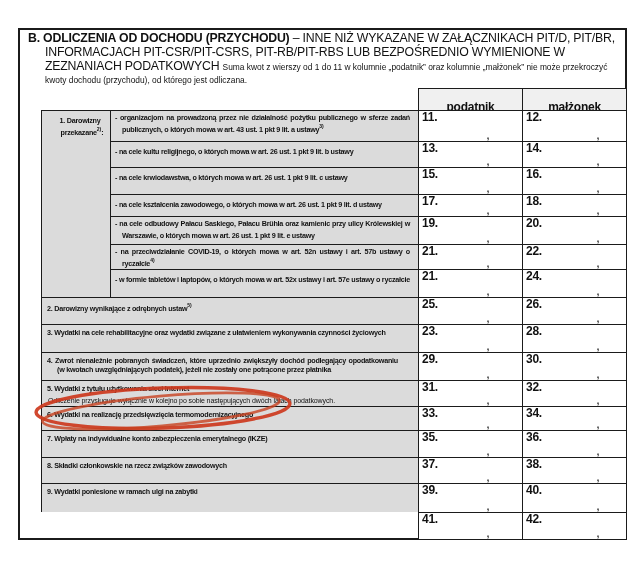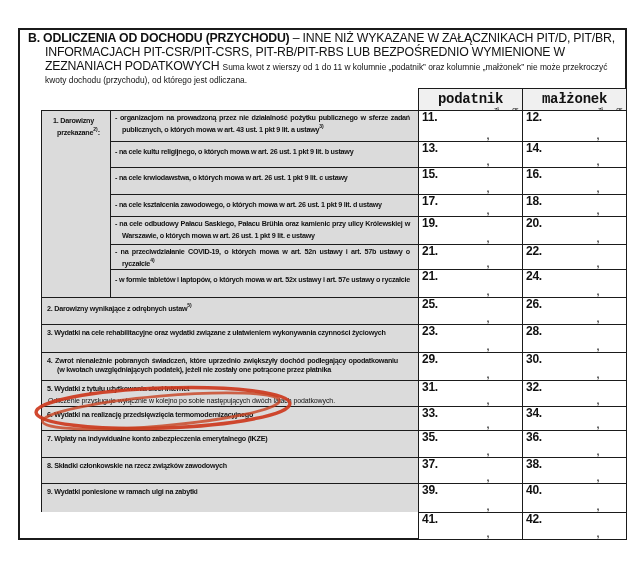--- a/index.html
+++ b/index.html
@@ -30,24 +30,24 @@
   .cell{
     box-sizing:border-box;position:relative;overflow:hidden;
     border-left:1px solid #1b1b1b;border-top:1px solid #1b1b1b;
     background:#dbdbdb;
     font-size:7.2px;font-weight:bold;line-height:9px;letter-spacing:-0.25px;
   }
   .ce{border-right:1px solid #1b1b1b;}
   .cb{border-bottom:1px solid #1b1b1b;}
   .spacer{border:none;background:#fff;}
   .hcell{background:#f0f0f0;text-align:center;}
-  .hname{font-size:14px;font-weight:bold;padding-top:6px;font-family:Liberation Mono, monospace;}
+  .hname{font-size:12px;font-weight:bold;padding-top:14px;}
   .hunits{display:flex;justify-content:flex-end;font-weight:normal;font-size:7px;padding:1px 4px 0 0;}
   .hunits .gr{margin-left:12px;}
-  .lblcell{padding:5px 3px 0 11px;}
+  .lblcell{padding:5px 3px 0 11px;text-align:center;}
   .lbl2{padding-left:4px;}
   .dsub{padding:2px 8px 0 11px;text-indent:-7px;text-align:justify;}
   .dmain{padding:3px 20px 0 15px;text-indent:-10px;text-align:justify;}
   .dnote{
     position:absolute;left:6px;right:4px;bottom:1px;
     font-weight:normal;font-size:7px;letter-spacing:-0.1px;text-indent:0;
   }
   .val{background:#ffffff;}
   .fno{position:absolute;left:3px;top:2px;font-size:12px;font-weight:bold;}
   .comma{position:absolute;bottom:0px;font-size:9px;font-weight:bold;}

